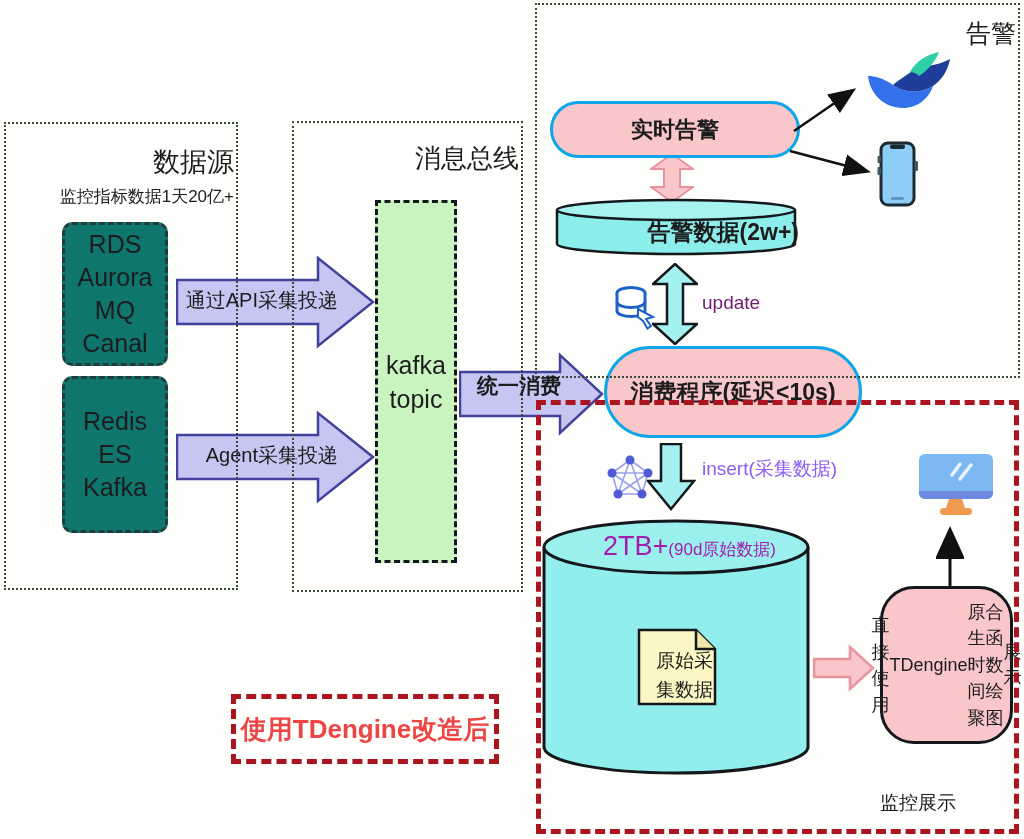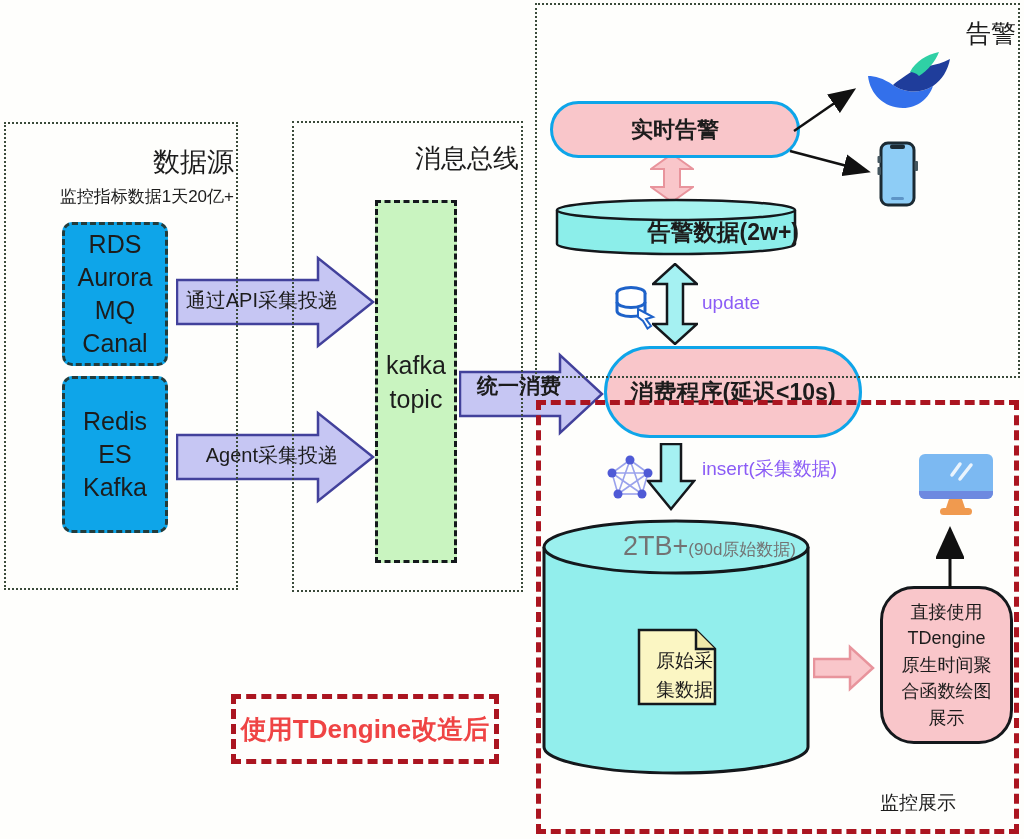--- a/index.html
+++ b/index.html
@@ -11,32 +11,32 @@
   .sect{position:absolute;z-index:8;pointer-events:none;}
   .dotted{border:2px dotted #3a4a3a;}
   .reddash{border:5px dashed #ab1520;}
   .shape{position:absolute;z-index:2;}
   .icon{position:absolute;z-index:4;}
   .stadium{
     position:absolute;z-index:3;background:#f9c6ca;border:3px solid #0ea5e9;
     display:flex;align-items:center;justify-content:center;font-weight:600;
   }
   .nodebox{
-    position:absolute;z-index:3;background:#0ea5e9;border:3px dashed #223c3c;border-radius:10px;
+    position:absolute;z-index:3;background:#0f766e;border:3px dashed #223c3c;border-radius:10px;
     display:flex;flex-direction:column;align-items:center;justify-content:center;
   }
   .nodebox div{line-height:33px;font-size:25px;}
   .kafka{
     position:absolute;z-index:3;background:#c9f4c0;border:3px dashed #14181c;
     display:flex;flex-direction:column;align-items:center;justify-content:center;
   }
   .kafka div{line-height:34px;font-size:25px;}
   .tdbox{
     position:absolute;z-index:3;background:#f9c6ca;border:3px solid #14181c;border-radius:34px;
-    display:flex;flex-direction:column;align-items:center;justify-content:center;font-weight:500;
+    display:flex;flex-direction:row;align-items:center;justify-content:center;font-weight:500;
   }
   .tdbox div{line-height:26.5px;font-size:18px;}
   .retrofit{
     position:absolute;z-index:9;border:5px dashed #ab1520;
     display:flex;align-items:center;justify-content:center;font-size:26px;font-weight:600;color:#ef4444;
   }
   .small-note{font-weight:500;}
 </style>
 </head>
 <body>
@@ -136,21 +136,21 @@
   <svg class="icon" style="left:613px;top:284px;" width="44" height="48">
     <ellipse cx="18" cy="9" rx="14" ry="5.5" fill="#fff" stroke="#1e62c9" stroke-width="3"></ellipse>
     <path d="M4,9 V18 A14,5.5 0 0 0 32,18 V9" fill="#fff" stroke="#1e62c9" stroke-width="3"></path>
     <path d="M4,18 V27 A14,5.5 0 0 0 32,27 V18" fill="none" stroke="#1e62c9" stroke-width="3"></path>
     <path d="M25,25 L40,33 L33,35 L38,42 L34.5,44.5 L30,37 L25,33 Z" fill="#fff" stroke="#1e62c9" stroke-width="2"></path>
   </svg>
 
   <svg class="shape" style="left:652px;top:263px;" width="46" height="82">
     <polygon points="23,1 45,21 31,21 31,61 45,61 23,81 1,61 15,61 15,21 1,21" fill="#a5f1f2" stroke="#14181c" stroke-width="2.5"></polygon>
   </svg>
-  <div class="t" style="left:702px;top:292px;font-size:19px;color:#8b5cf6;">update</div>
+  <div class="t" style="left:702px;top:292px;font-size:19px;color:#701a75;">update</div>
 
   <div class="stadium" style="left:604px;top:346px;width:252px;height:86px;border-radius:46px;font-size:23px;">
     <span>消费程序(延迟&lt;10s)</span>
   </div>
 
   <svg class="icon" style="left:605px;top:452px;" width="50" height="52">
     <g stroke="#9aa2ec" stroke-width="1.6">
       <line x1="25" y1="8" x2="7" y2="21"></line>
         <line x1="25" y1="8" x2="13" y2="42"></line>
         <line x1="25" y1="8" x2="37" y2="42"></line>
@@ -190,21 +190,21 @@
           <path d="M0,0 L11,5 L0,10 Z" fill="#111"></path>
         </marker>
       </defs>
     <line x1="14" y1="70" x2="14" y2="14" stroke="#111" stroke-width="3" marker-end="url(#ah3)"></line>
   </svg>
 
   <svg class="shape" style="left:540px;top:517px;" width="272" height="262">
     <path d="M4,30 L4,230 A132,26 0 0 0 268,230 L268,30" fill="#92eeec" stroke="#14181c" stroke-width="3"></path>
     <ellipse cx="136" cy="30" rx="132" ry="26" fill="#9bf0ee" stroke="#14181c" stroke-width="3"></ellipse>
   </svg>
-  <div class="t" style="left:556px;top:531px;width:240px;color:#737373;">
+  <div class="t" style="left:536px;top:531px;width:240px;color:#a21caf;">
     <span style="font-size:27px;font-weight:500;">2TB+</span><span style="font-size:17px;font-weight:500;">(90d原始数据)</span>
   </div>
 
   <svg class="shape" style="left:637px;top:628px;z-index:3;" width="80" height="78">
     <path d="M2,2 L59,2 L78,21 L78,76 L2,76 Z" fill="#fbf6c3" stroke="#14181c" stroke-width="2.5"></path>
     <path d="M59,2 L59,21 L78,21" fill="#f1e9a8" stroke="#14181c" stroke-width="2.5"></path>
   </svg>
   <div class="t small-note" style="left:639px;top:646px;width:74px;font-size:19px;line-height:29px;white-space:normal;">
     <div>原始采</div>
     <div>集数据</div>

